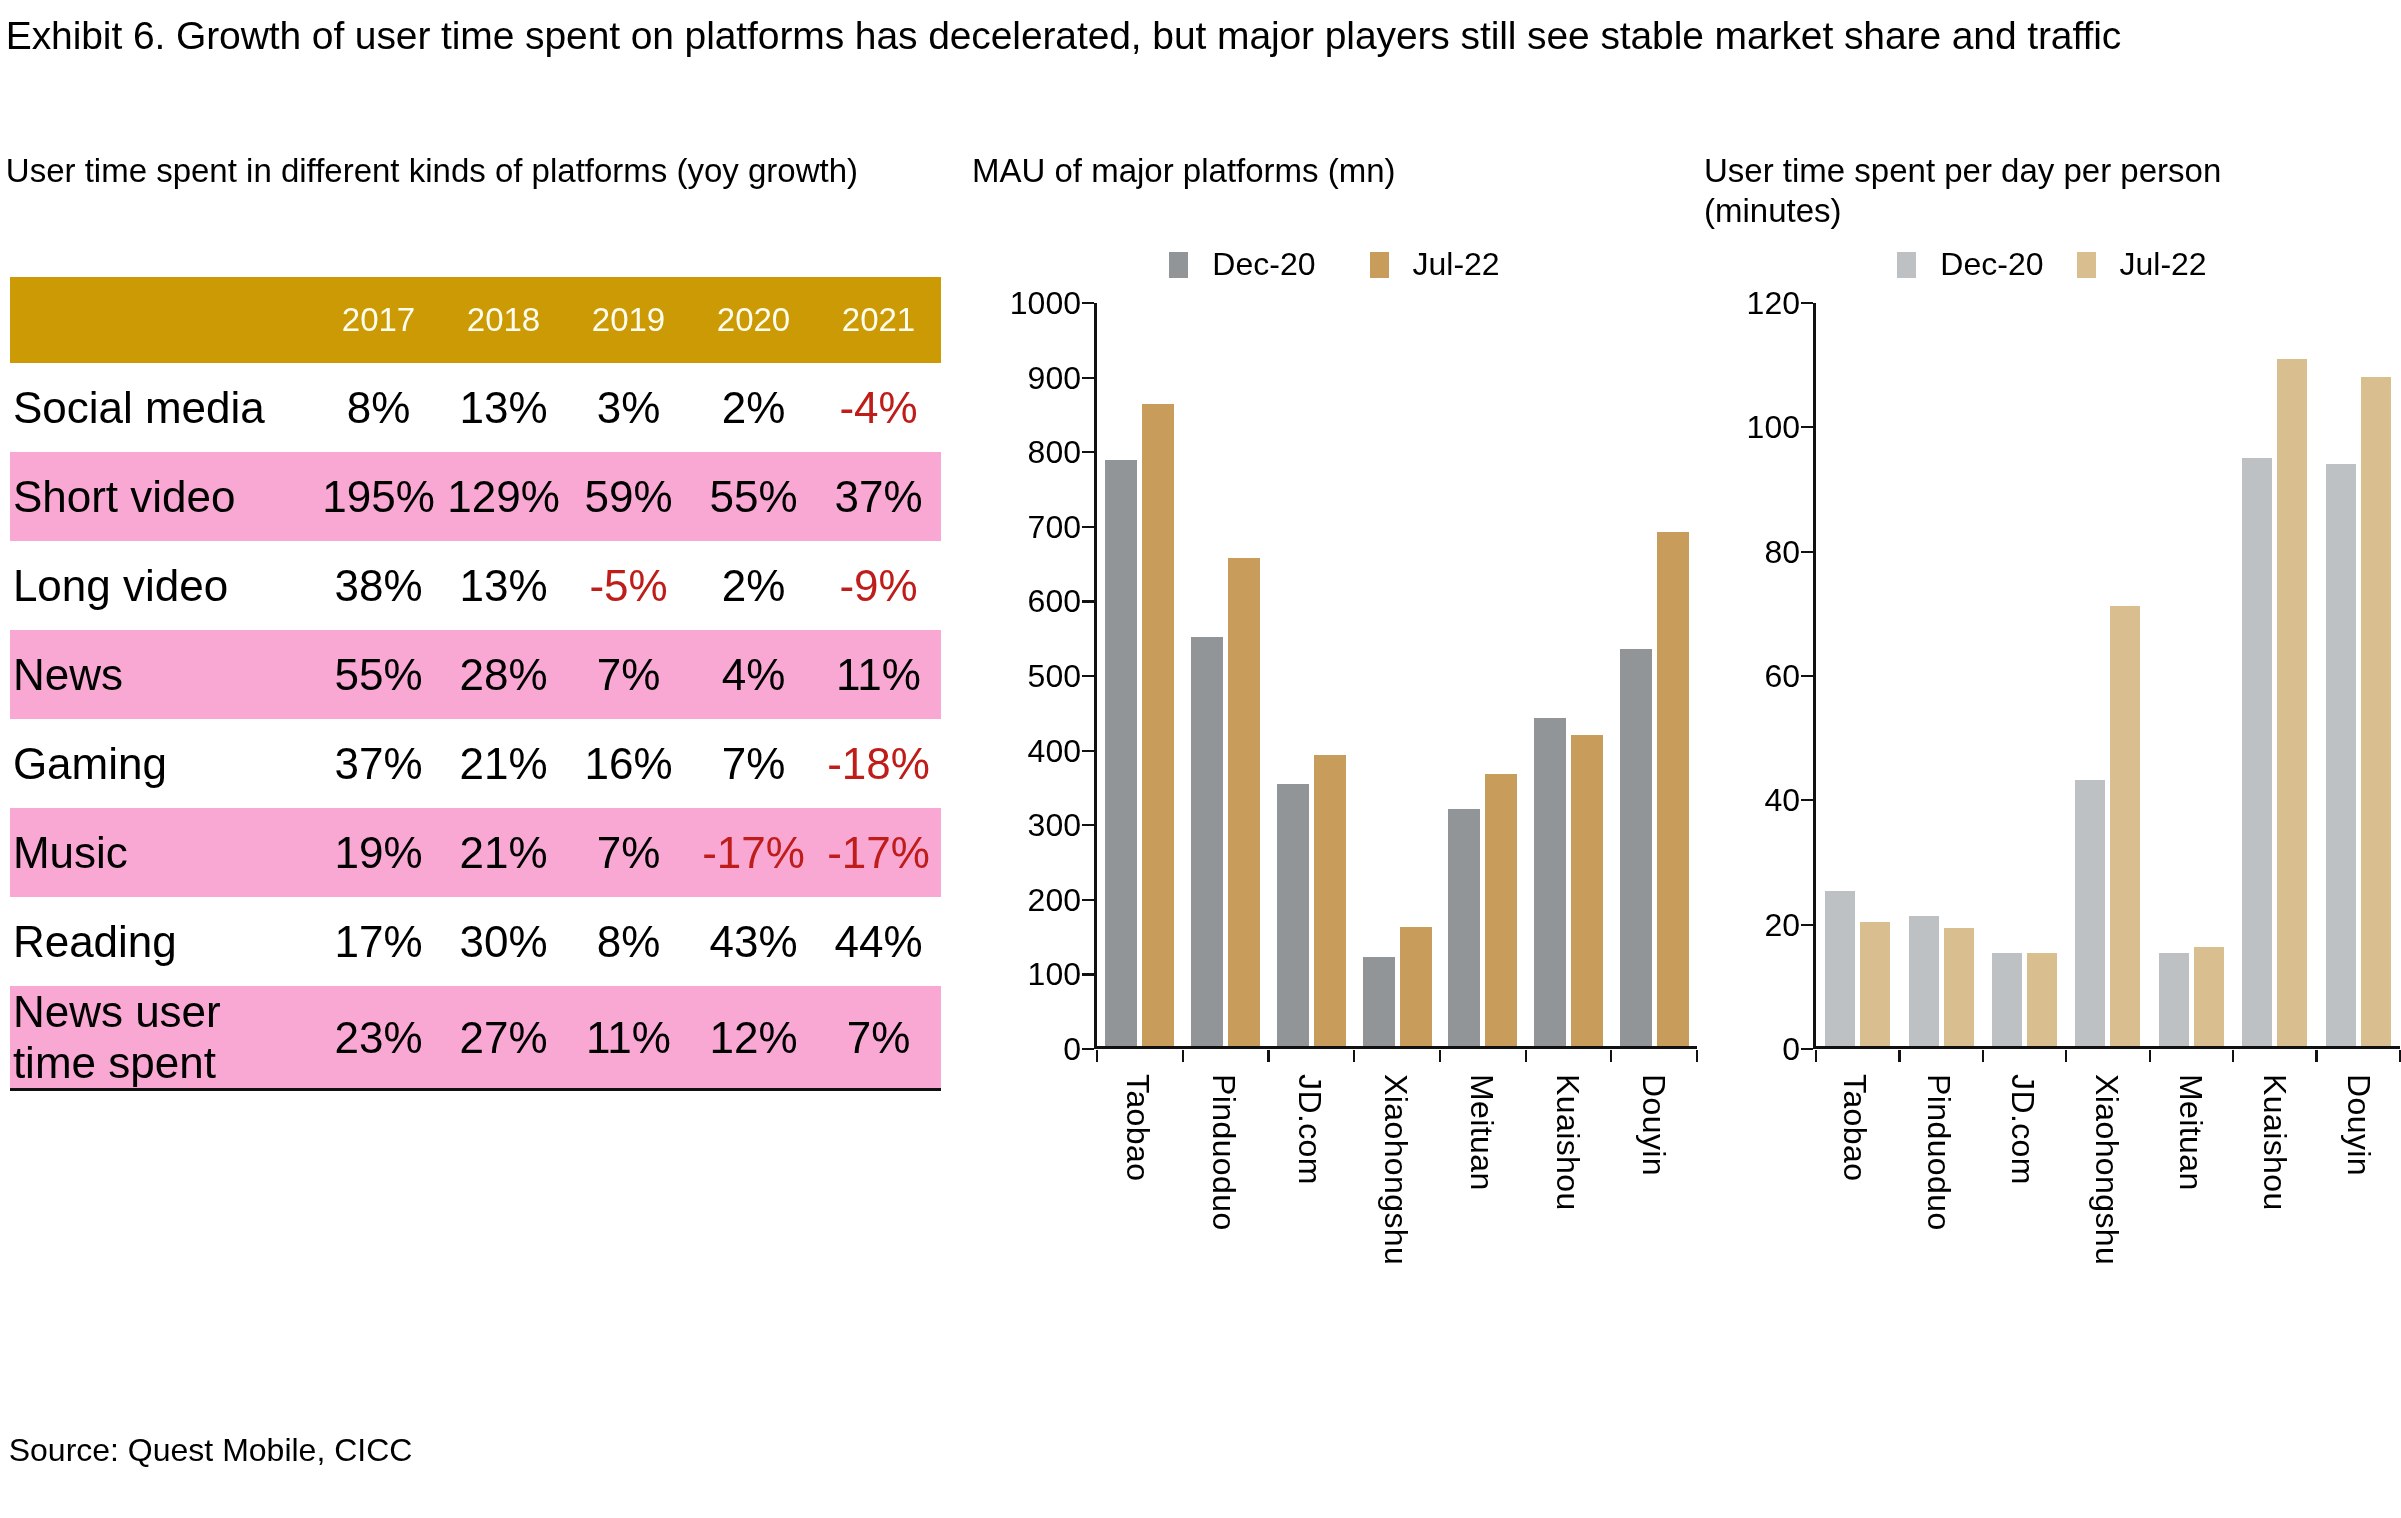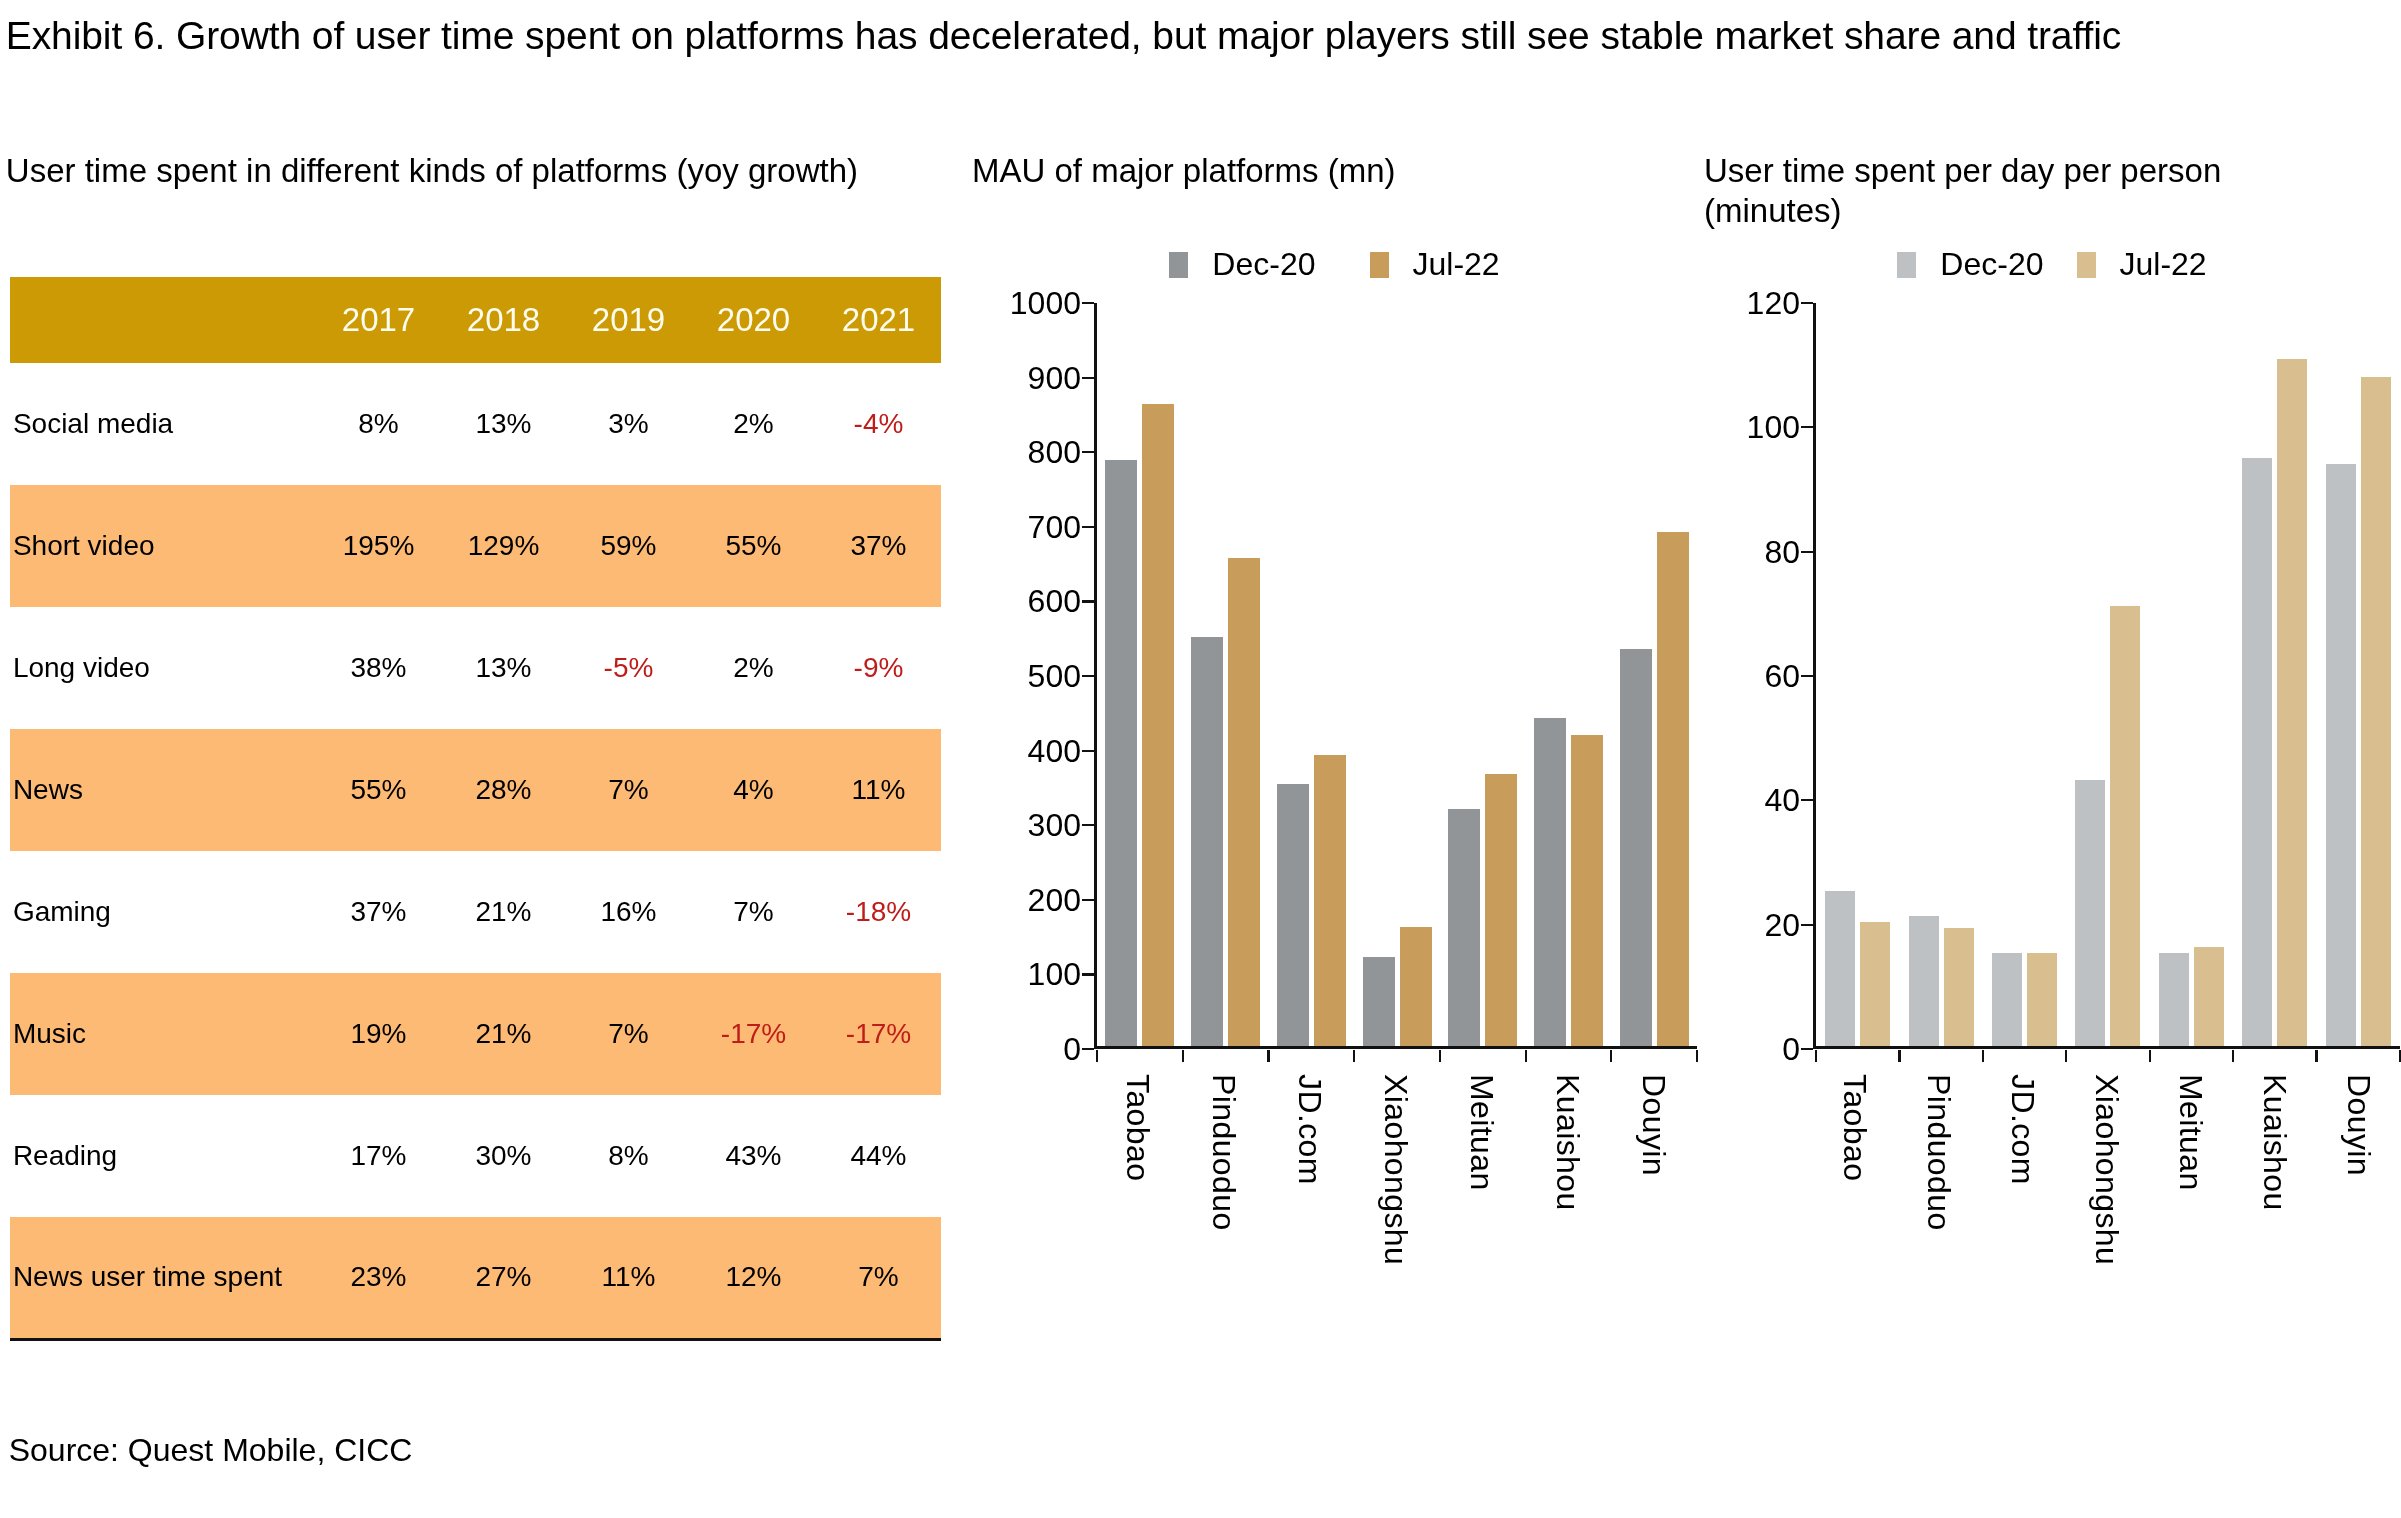--- a/index.html
+++ b/index.html
@@ -52,33 +52,33 @@
     color: #FFFDEF;
     font-size: 33px;
     font-weight: 400;
     height: 86px;
     text-align: center;
     vertical-align: middle;
     padding: 0;
   }
   table.growth thead th.lbl { text-align: left; }
   table.growth tbody td {
-    font-size: 28px;
+    font-size: 44px;
     font-weight: 400;
     text-align: center;
     vertical-align: middle;
     padding: 0 0;
-    height: 122px;
+    height: 89px;
     line-height: 1.16;
   }
   table.growth tbody td.lbl {
     text-align: left;
     padding-left: 2.9px;
   }
-  table.growth tbody tr.alt td { background: #fdba74; }
+  table.growth tbody tr.alt td { background: #f9a8d4; }
   table.growth tbody tr.total td { border-bottom: 3.6px solid #111111; }
   td .neg { color: #BF1D19; }
 
   
   .source {
     position: absolute;
     left: 8.7px; top: 1432px;
     font-size: 32px;
   }
 

